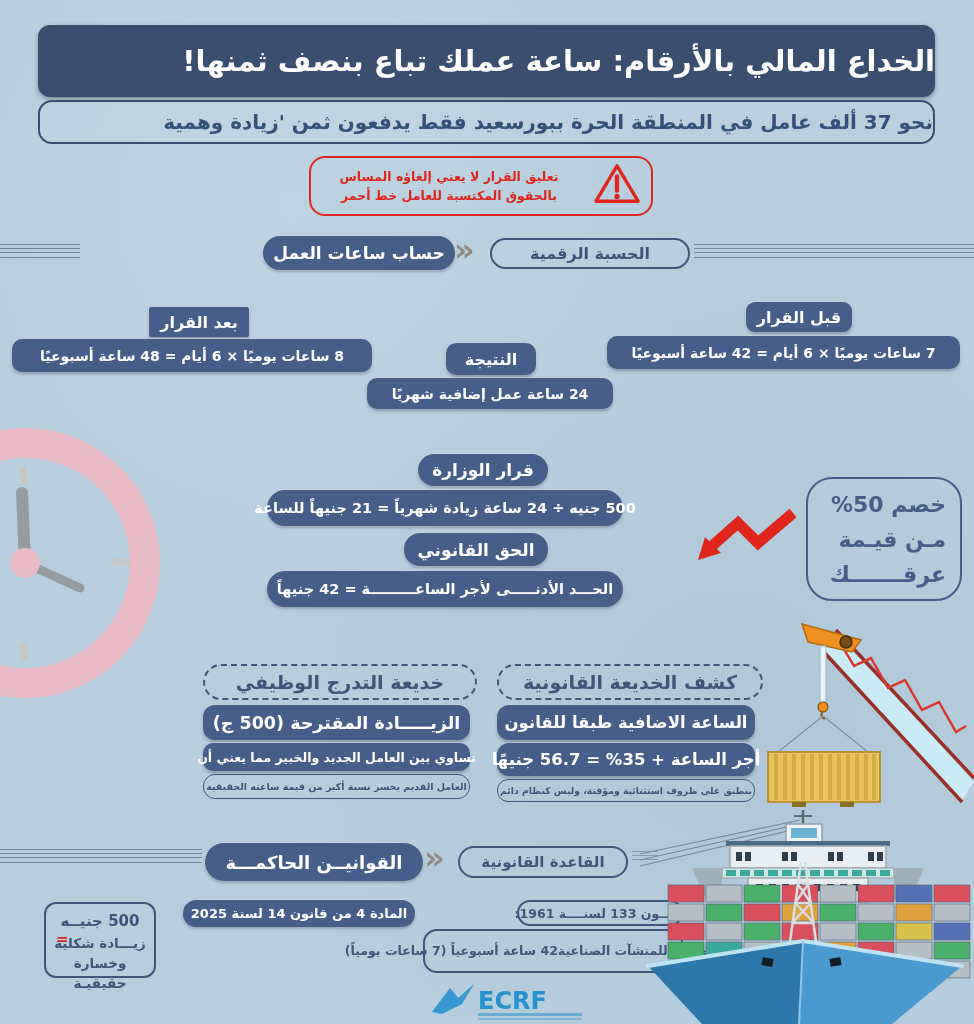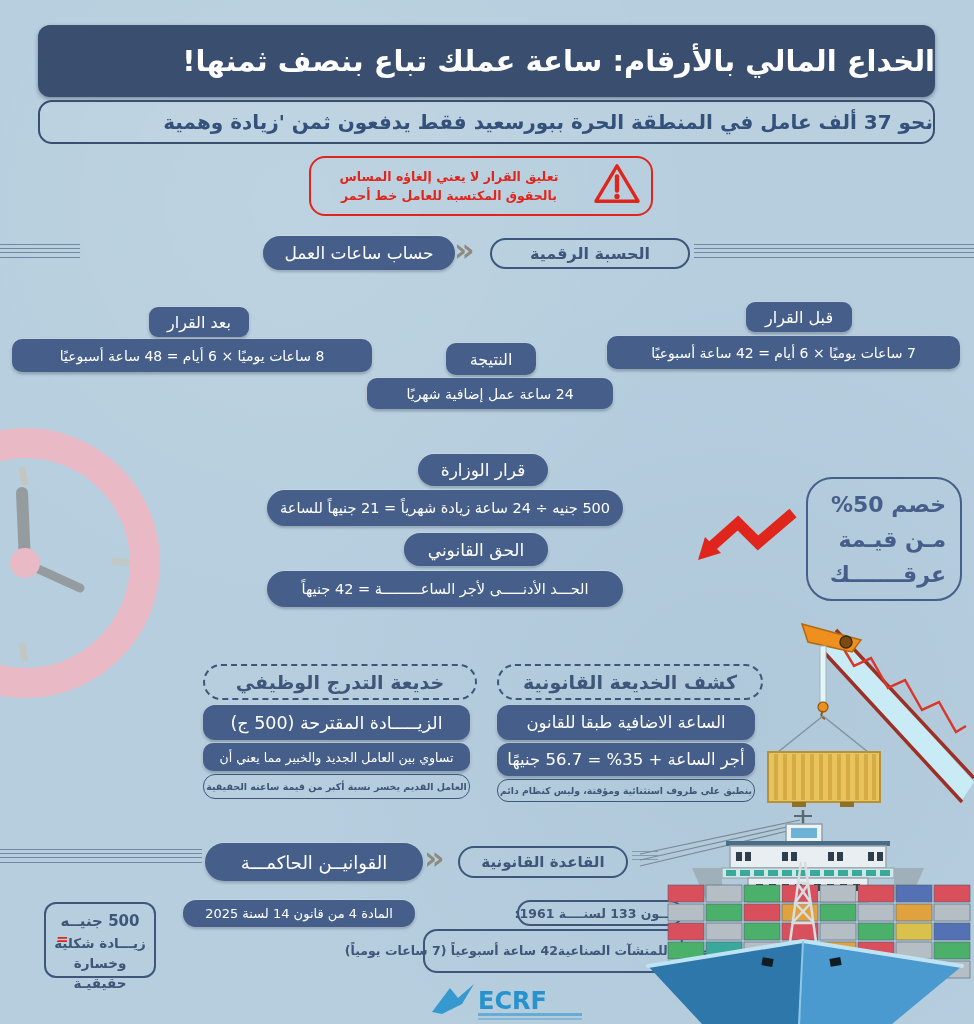--- a/index.html
+++ b/index.html
@@ -16,21 +16,21 @@
   #canvas{
     position:relative;width:974px;height:1024px;margin:0 auto;
     background:var(--bg);
     background-image:radial-gradient(circle at 30% 20%, rgba(255,255,255,.10), transparent 40%),
                      radial-gradient(circle at 75% 70%, rgba(120,150,175,.10), transparent 45%);
     overflow:hidden;
   }
   .abs{position:absolute}
   .flexc{display:flex;align-items:center;justify-content:flex-start}
   .b{font-weight:bold}
-  .pill-dark{background:var(--pill);color:#fff;font-weight:normal;display:flex;align-items:center;justify-content:center;
+  .pill-dark{background:var(--pill);color:#fff;font-weight:bold;display:flex;align-items:center;justify-content:center;
     box-shadow:0 1.5px 3px rgba(25,40,65,.35), 0 0 0 1px rgba(255,255,255,.25);white-space:nowrap}
   .pill-outline{border:2px solid var(--navy);color:var(--navy);font-weight:bold;display:flex;align-items:center;justify-content:center;white-space:nowrap}
   .pill-dashed{border:2px dashed var(--navy);color:var(--navy);font-weight:bold;display:flex;align-items:center;justify-content:center;white-space:nowrap}
   .hlines i{display:block;border-top:1.6px solid rgba(88,112,140,.75);margin-bottom:3.2px}
   .chev{color:#8f8a7f;font-weight:bold;line-height:1}
   .navytxt{color:var(--navy);font-weight:bold}
 </style>
 </head>
 <body>
 
@@ -76,21 +76,21 @@
   <div class="abs pill-dark" style="left:263px;top:236px;width:192px;height:34px;border-radius:17px;font-size:17px">
     <span>حساب ساعات العمل</span>
   </div>
 
   <div class="abs pill-dark" style="left:746px;top:302px;width:106px;height:30px;border-radius:9px;font-size:16px">
     <span>قبل القرار</span>
   </div>
   <div class="abs pill-dark" style="left:607px;top:336px;width:353px;height:33px;border-radius:10px;font-size:14px">
     <span>7 ساعات يوميًا × 6 أيام = 42 ساعة أسبوعيًا</span>
   </div>
-  <div class="abs pill-dark" style="left:149px;top:307px;width:100px;height:30px;border-radius:9px;font-size:16px">
+  <div class="abs pill-dark" style="left:149px;top:307px;width:100px;height:30px;border-radius:2px;font-size:16px">
     <span>بعد القرار</span>
   </div>
   <div class="abs pill-dark" style="left:12px;top:339px;width:360px;height:33px;border-radius:10px;font-size:14px">
     <span>8 ساعات يوميًا × 6 أيام = 48 ساعة أسبوعيًا</span>
   </div>
   <div class="abs pill-dark" style="left:446px;top:343px;width:90px;height:32px;border-radius:10px;font-size:16px">
     <span>النتيجة</span>
   </div>
   <div class="abs pill-dark" style="left:367px;top:378px;width:246px;height:31px;border-radius:10px;font-size:14px">
     <span>24 ساعة عمل إضافية شهريًا</span>

